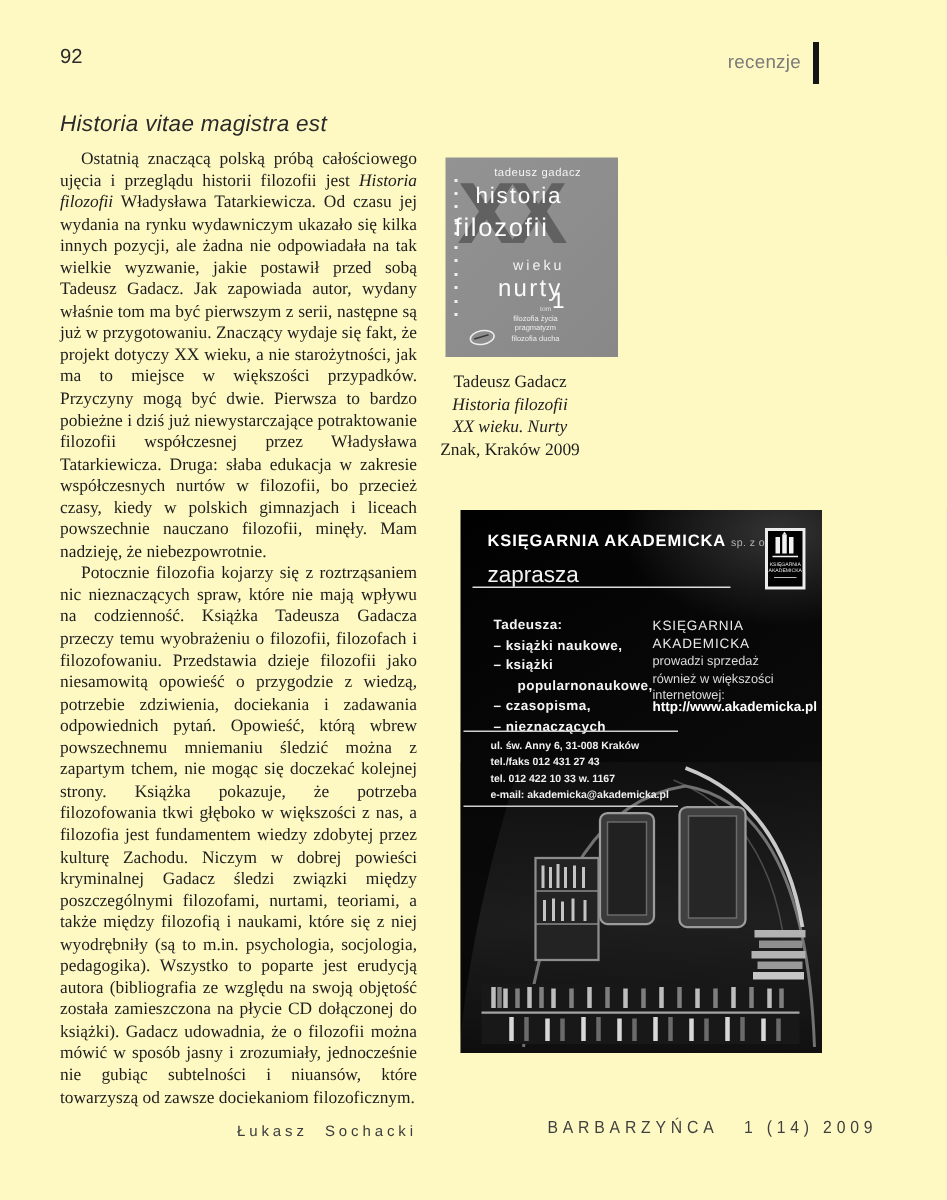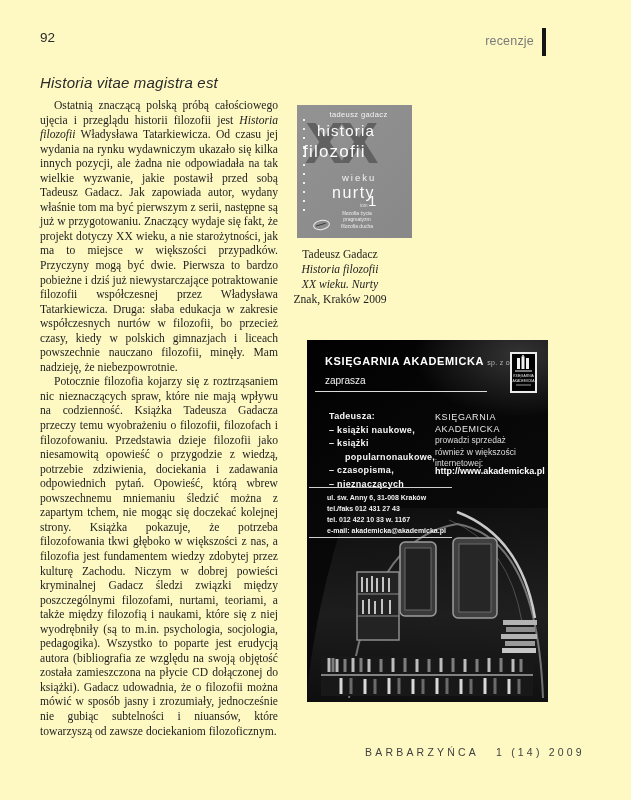--- a/index.html
+++ b/index.html
@@ -32,21 +32,21 @@
   .cover-subtitle{position:absolute;left:38px;top:105px;width:44px;text-align:center;font-size:5px;line-height:6.4px;color:#ececec;}
   .cover-znak{position:absolute;left:16px;top:115px;width:15px;height:8px;border:1px solid #ededed;border-radius:50%;transform:rotate(-10deg);}
   .cover-znak i{position:absolute;left:2px;top:3px;width:10px;height:1px;background:#3c3c3c;display:block;transform:rotate(-6deg);}
   
   .book-caption{position:absolute;left:270px;top:247px;width:140px;text-align:center;font-size:11.6px;line-height:15px;color:#1d1d1d;}
   
   .ad{position:absolute;left:307px;top:340px;width:241px;height:362px;color:#fff;font-family:"Liberation Sans",sans-serif;overflow:hidden;
       background:radial-gradient(150px 90px at 88% 4%, #343434, rgba(0,0,0,0) 70%),linear-gradient(150deg,#010101 0%,#0a0a0a 55%,#141414 100%);}
   .ad-company{position:absolute;left:18px;top:15px;font-size:11px;font-weight:bold;letter-spacing:0.6px;white-space:nowrap;}
   .ad-company-suffix{font-size:7px;color:#b5b5b5;font-weight:normal;letter-spacing:0.3px;}
-  .ad-tagline{position:absolute;left:18px;top:35px;font-size:10px;color:#f3f3f3;}
+  .ad-tagline{position:absolute;left:18px;top:35px;font-size:15px;color:#f3f3f3;}
   .ad-rule1{position:absolute;left:8px;top:51px;width:172px;height:1px;background:#dcdcdc;}
   .ad-logo{position:absolute;right:11px;top:12px;width:23px;height:37px;border:2px solid #ececec;background:#020202;}
   .ad-logo svg{display:block;width:100%;height:100%;}
   .ad-offer{position:absolute;left:22px;top:70px;font-size:9px;line-height:13.5px;font-weight:bold;letter-spacing:0.3px;color:#f5f5f5;}
   .ad-offer .indent{padding-left:16px;}
   .ad-info{position:absolute;left:128px;top:72px;font-size:8.5px;line-height:11.5px;color:#dcdcdc;}
   .ad-info .caps{font-size:9px;letter-spacing:0.6px;color:#e9e9e9;}
   .ad-url{position:absolute;left:128px;top:126px;font-size:9px;font-weight:bold;color:#fff;}
   .ad-rule2{position:absolute;left:2px;top:147px;width:143px;height:1px;background:#cfcfcf;z-index:3;}
   .ad-address{position:absolute;left:20px;top:152px;font-size:7px;line-height:11px;font-weight:bold;color:#f0f0f0;z-index:3;}
@@ -63,20 +63,21 @@
 
   <div class="page-number">92</div>
   <div class="section-label">recenzje</div>
   <div class="section-bar"></div>
 
   <div class="article-title">Historia vitae magistra est</div>
 
   <div class="body-col">
     <p><span>Ostatnią znaczącą polską próbą całościowego ujęcia i przeglądu historii filozofii jest </span><span class="ital">Historia filozofii</span><span> Władysława Tatarkiewicza. Od czasu jej wydania na rynku wydawniczym ukazało się kilka innych pozycji, ale żadna nie odpowiadała na tak wielkie wyzwanie, jakie postawił przed sobą Tadeusz Gadacz. Jak zapowiada autor, wydany właśnie tom ma być pierwszym z serii, następne są już w przygotowaniu. Znaczący wydaje się fakt, że projekt dotyczy XX wieku, a nie starożytności, jak ma to miejsce w większości przypadków. Przyczyny mogą być dwie. Pierwsza to bardzo pobieżne i dziś już niewystarczające potraktowanie filozofii współczesnej przez Władysława Tatarkiewicza. Druga: słaba edukacja w zakresie współczesnych nurtów w filozofii, bo przecież czasy, kiedy w polskich gimnazjach i liceach powszechnie nauczano filozofii, minęły. Mam nadzieję, że niebezpowrotnie.</span></p>
     <p>Potocznie filozofia kojarzy się z roztrząsaniem nic nieznaczących spraw, które nie mają wpływu na codzienność. Książka Tadeusza Gadacza przeczy temu wyobrażeniu o filozofii, filozofach i filozofowaniu. Przedstawia dzieje filozofii jako niesamowitą opowieść o przygodzie z wiedzą, potrzebie zdziwienia, dociekania i zadawania odpowiednich pytań. Opowieść, którą wbrew powszechnemu mniemaniu śledzić można z zapartym tchem, nie mogąc się doczekać kolejnej strony. Książka pokazuje, że potrzeba filozofowania tkwi głęboko w większości z nas, a filozofia jest fundamentem wiedzy zdobytej przez kulturę Zachodu. Niczym w dobrej powieści kryminalnej Gadacz śledzi związki między poszczególnymi filozofami, nurtami, teoriami, a także między filozofią i naukami, które się z niej wyodrębniły (są to m.in. psychologia, socjologia, pedagogika). Wszystko to poparte jest erudycją autora (bibliografia ze względu na swoją objętość została zamieszczona na płycie CD dołączonej do książki). Gadacz udowadnia, że o filozofii można mówić w sposób jasny i zrozumiały, jednocześnie nie gubiąc subtelności i niuansów, które towarzyszą od zawsze dociekaniom filozoficznym.</p>
+    <div class="byline">Łukasz Sochacki</div>
   </div>
 
   <div class="book-cover">
     <div class="cover-marks"></div>
     <div class="cover-xx">XX</div>
     <div class="cover-author">tadeusz gadacz</div>
     <div class="cover-t1">historia</div>
     <div class="cover-t2">filozofii</div>
     <div class="cover-wieku">wieku</div>
     <div class="cover-nurty">nurty</div>

